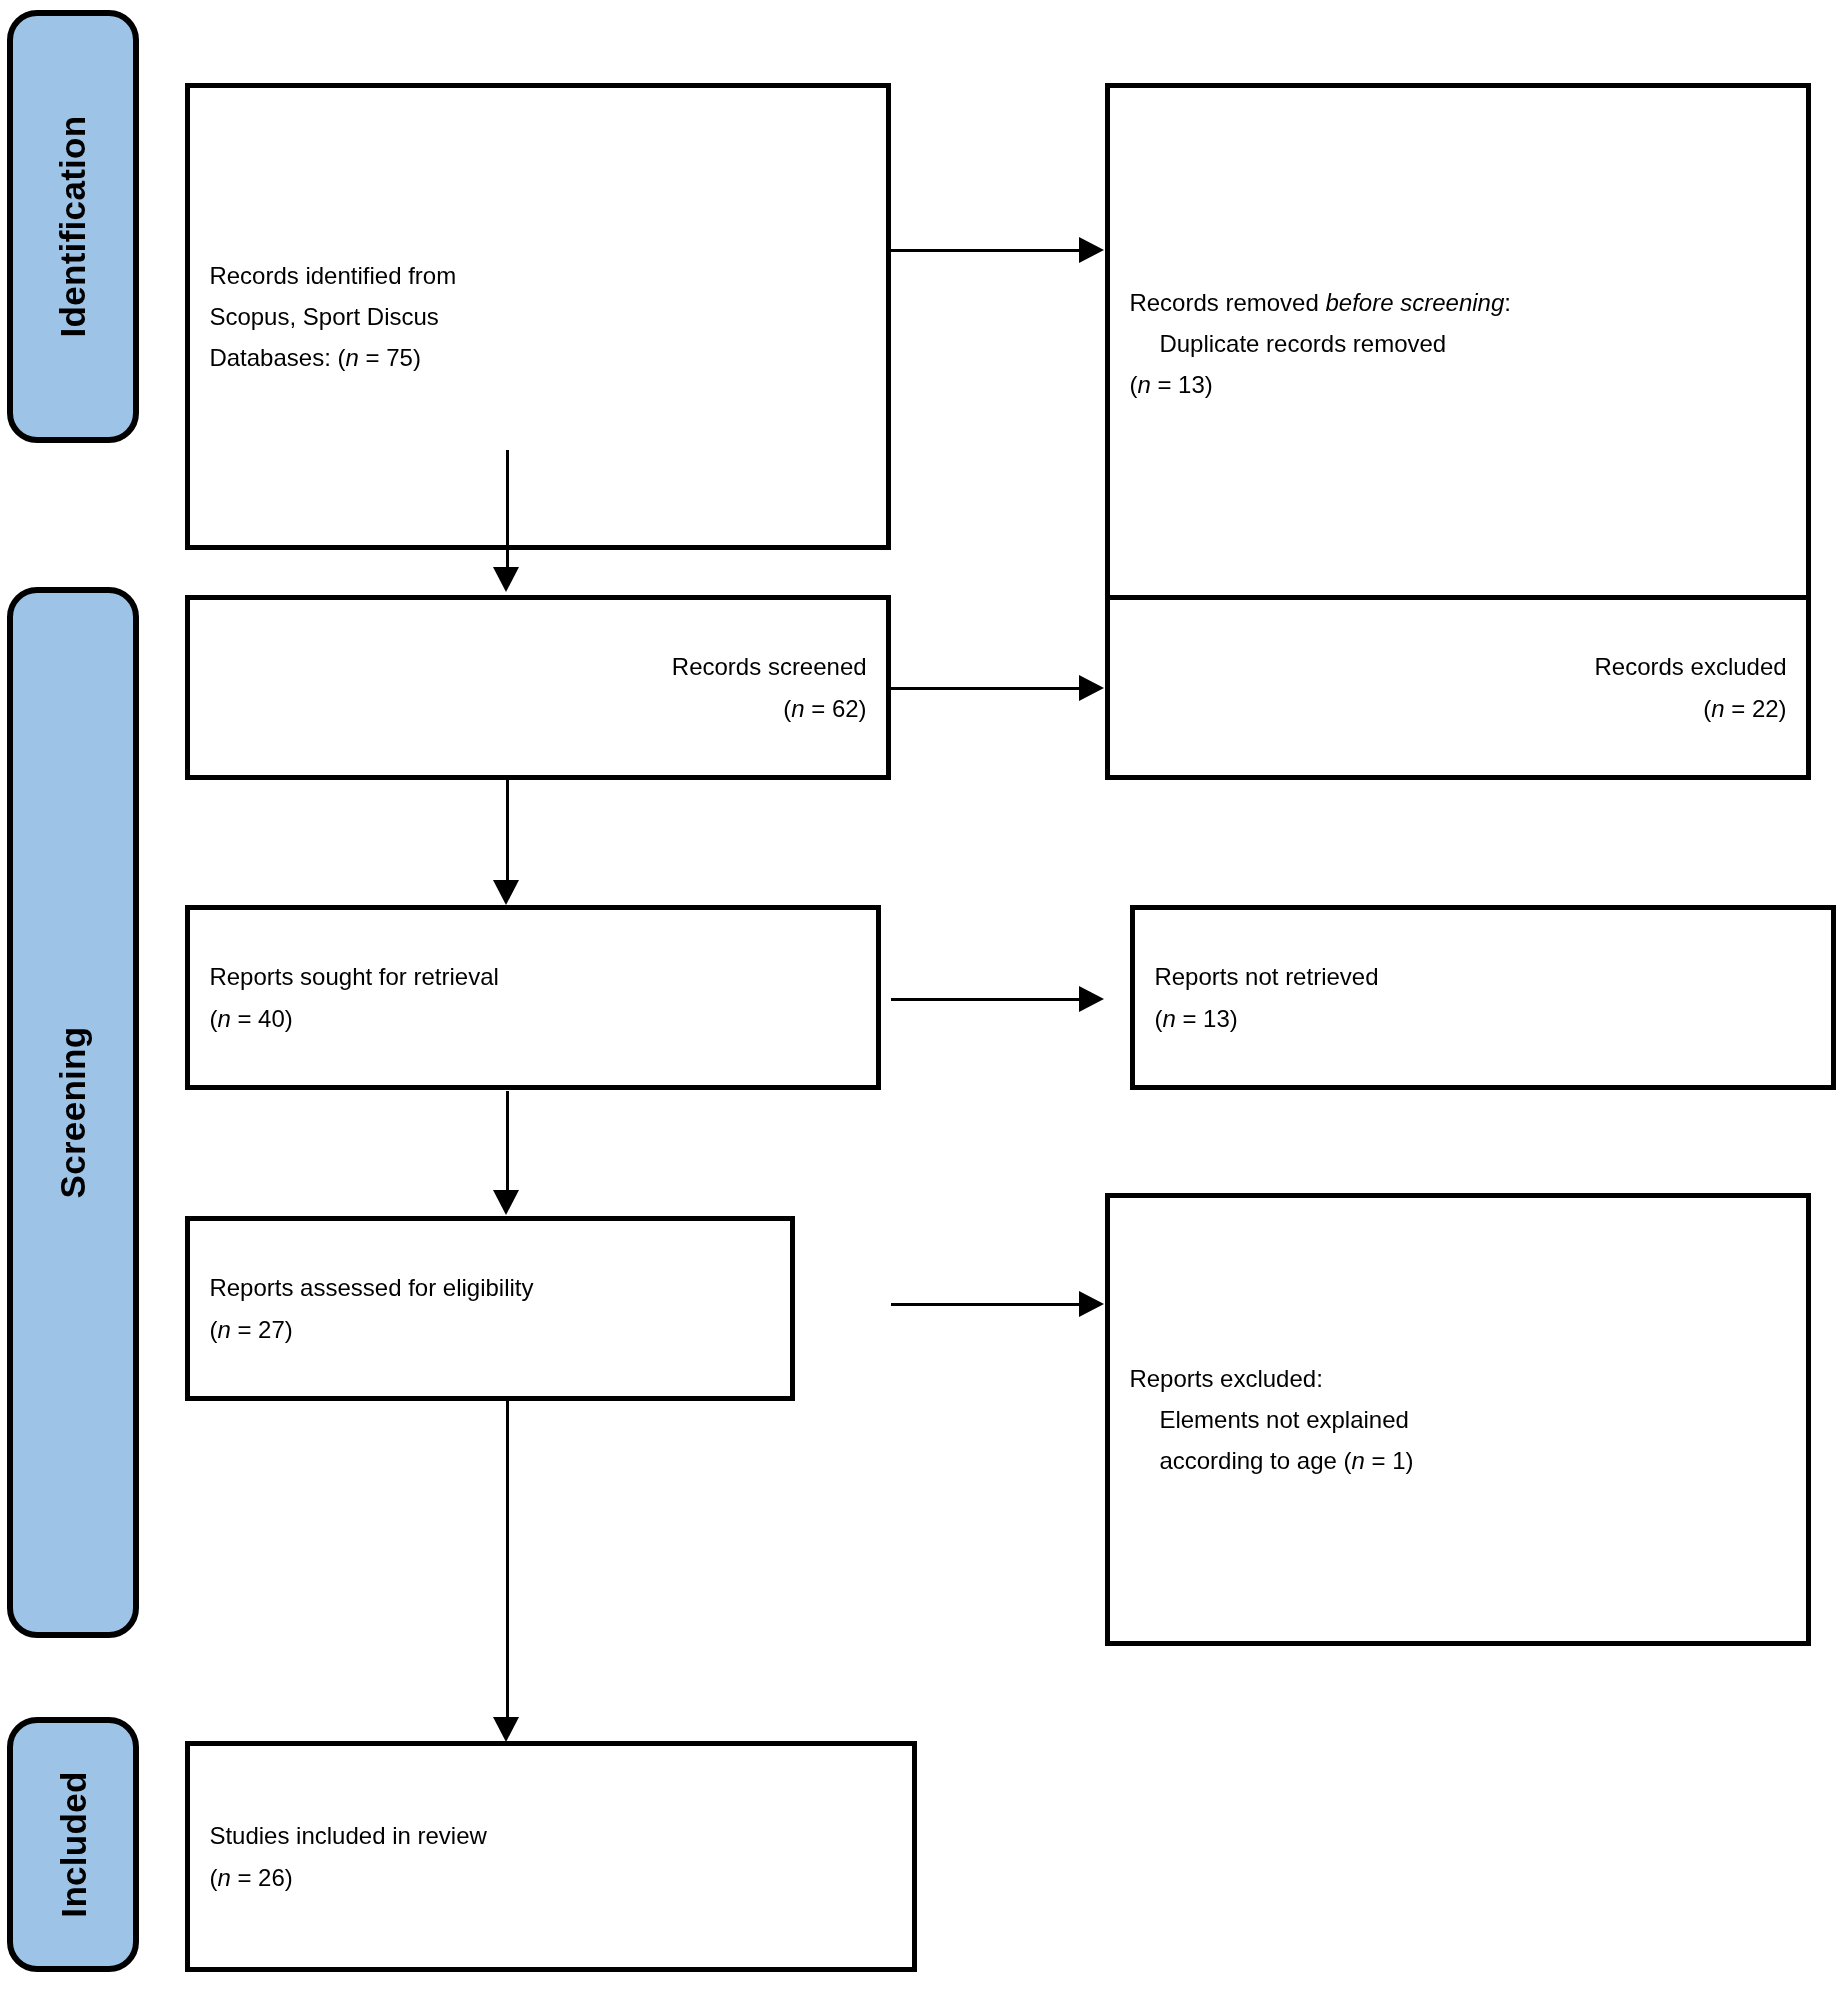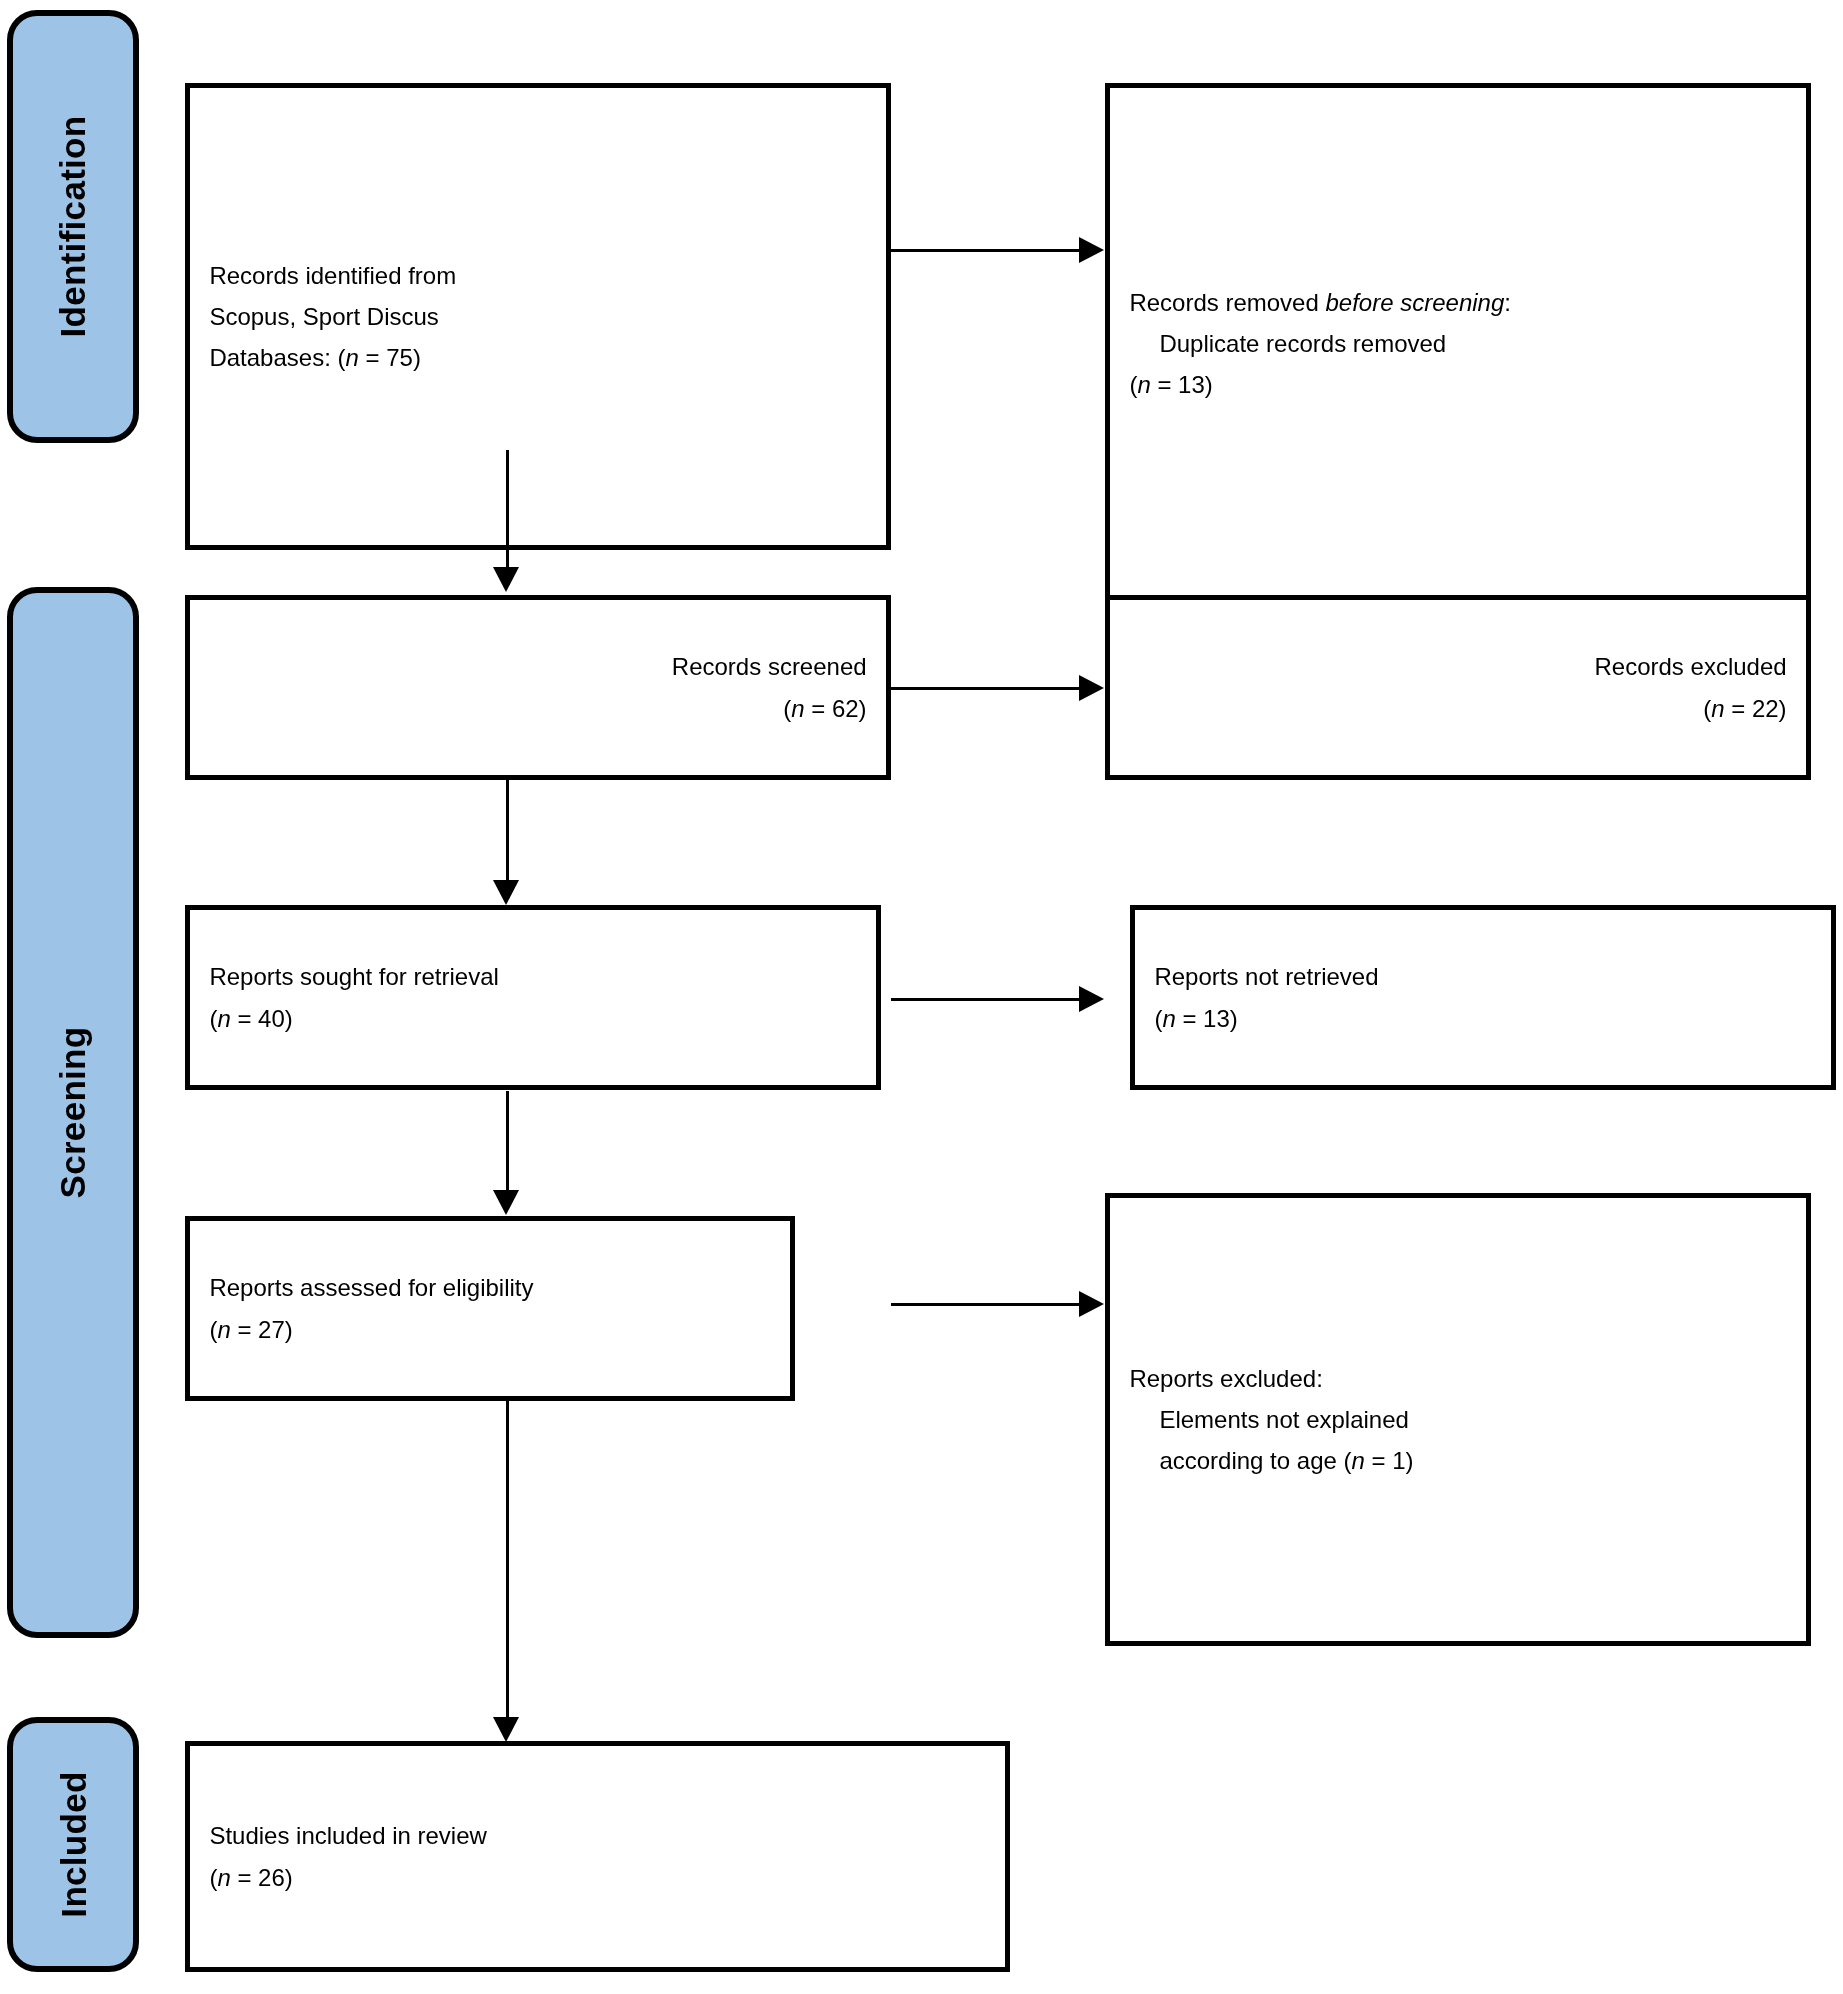--- a/index.html
+++ b/index.html
@@ -172,19 +172,19 @@
     <div class="line indent2">Elements not explained</div>
     <div class="line indent2"><span>according to age (</span><i class="nvar">n</i><span> = 1)</span></div>
   </div>
 
   <div class="hline" style="left:891px; top:1303px; width:188px;"></div>
   <div class="arrow-right" style="left:1079px; top:1291px;"></div>
 
   <div class="vline" style="left:506px; top:1401px; height:316px;"></div>
   <div class="arrow-down" style="left:493px; top:1717px;"></div>
 
-  <div class="box" style="left:185px; top:1741px; width:825px; height:231px;">
+  <div class="box" style="left:185px; top:1741px; width:732px; height:231px;">
     <div class="line">Studies included in review</div>
     <div class="line"><span>(</span><i class="nvar">n</i><span> = 26)</span></div>
   </div>
 
 </div>
 
 
 </body></html>

